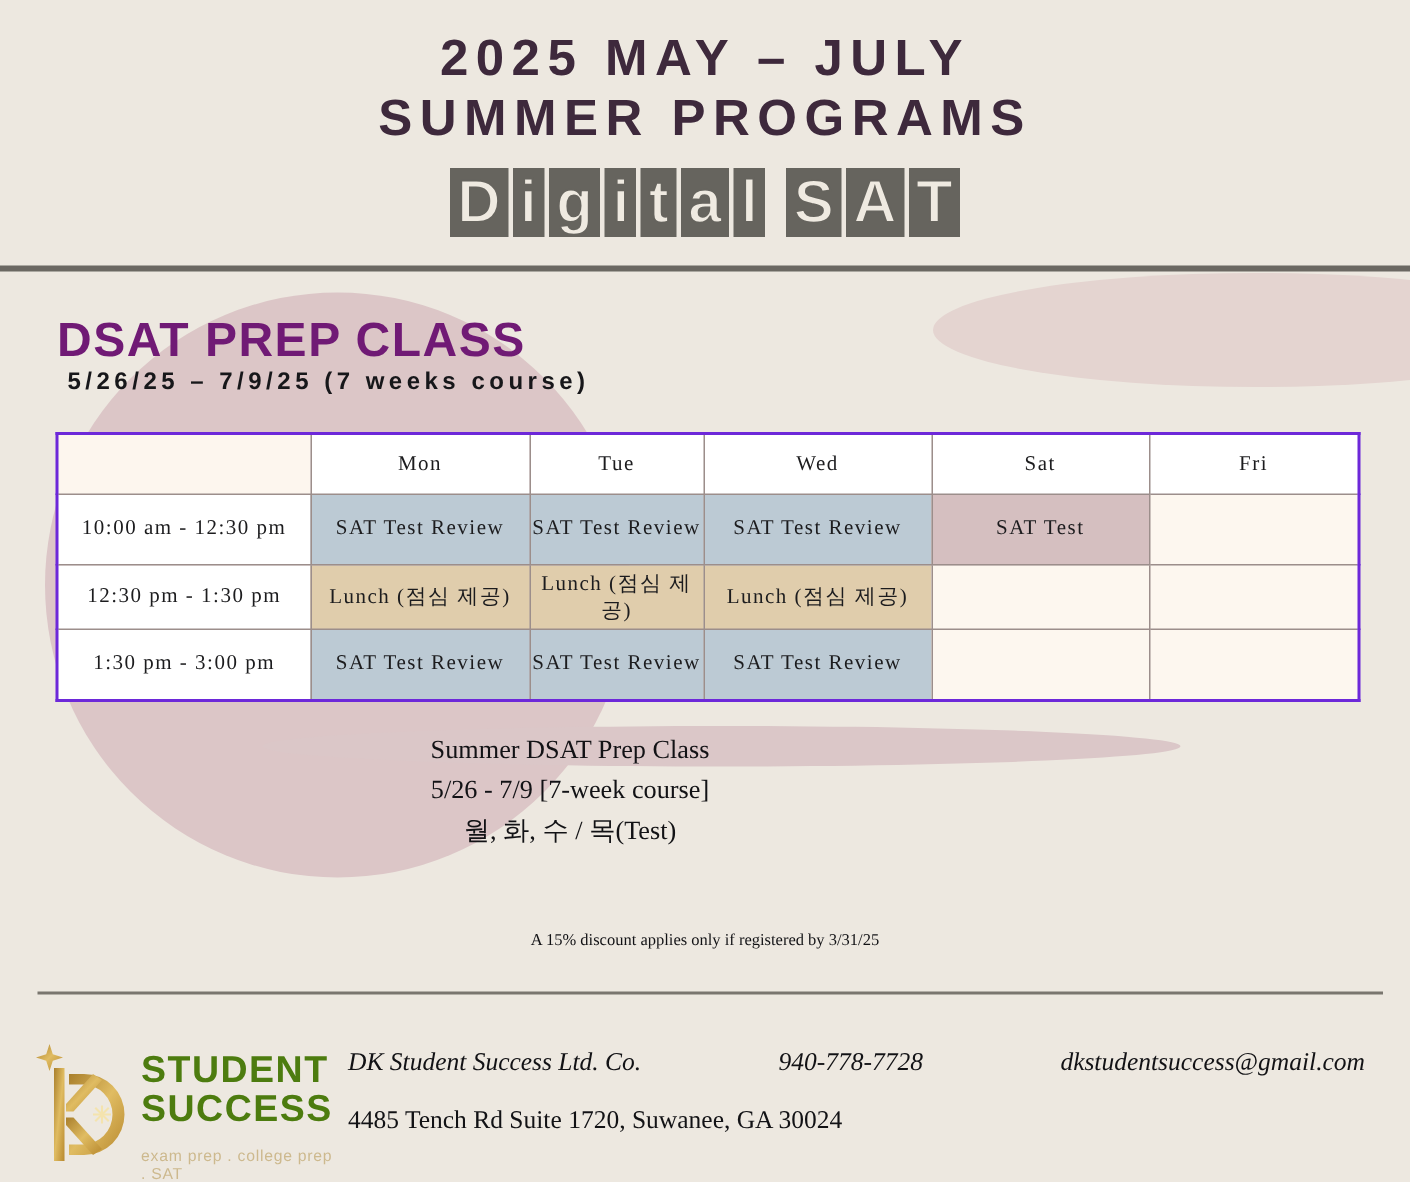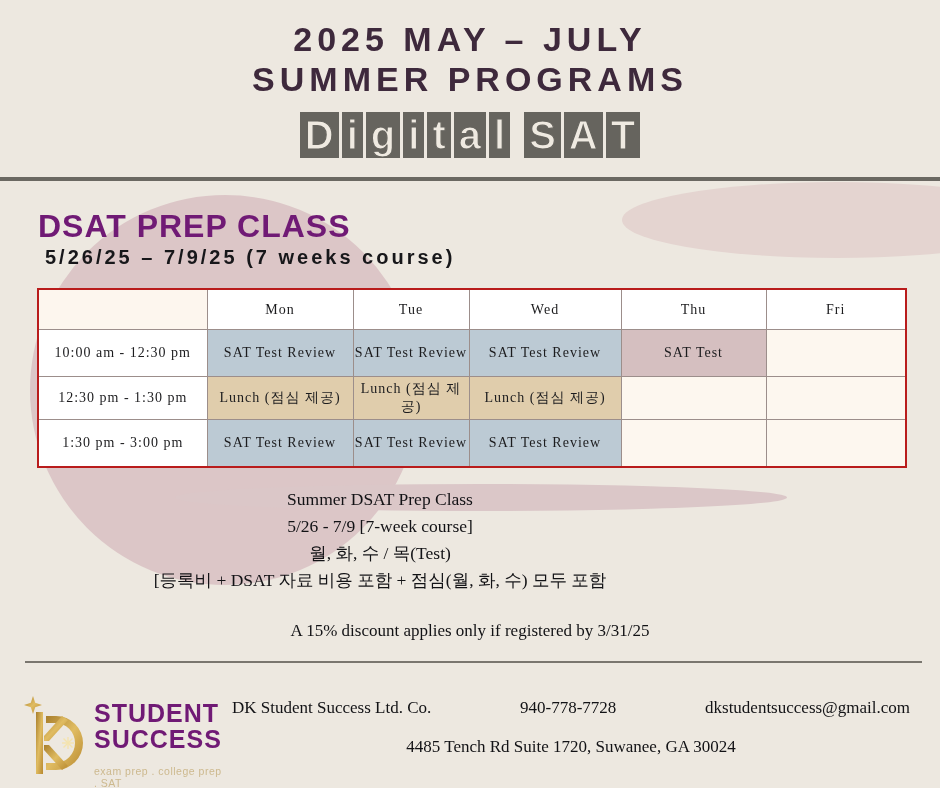--- a/index.html
+++ b/index.html
@@ -45,63 +45,63 @@
   .rule-bottom{
     position:absolute;left:25px;top:661px;width:897px;height:2px;background:#7A766F;z-index:3;
   }
   
   .prog-heading{
     position:absolute;left:38px;top:208px;
     font-weight:bold;font-size:32px;letter-spacing:1px;color:#701a75;z-index:2;
   }
   .prog-sub{
     position:absolute;left:45px;top:246px;
-    font-weight:bold;font-size:20px;letter-spacing:3px;color:#17171A;z-index:2;
+    font-weight:bold;font-size:16px;letter-spacing:3px;color:#17171A;z-index:2;
   }
   
   .sched{
     position:absolute;left:37px;top:288px;z-index:2;
     border-collapse:collapse;table-layout:fixed;width:868px;
     font-family:"Liberation Serif", serif;font-size:14px;letter-spacing:1px;color:#1C1C1E;
   }
   .sched td{
     border:1px solid #9C8E8B;text-align:center;vertical-align:middle;padding:0;
   }
-  .sched{border:2px solid #b91c1c;}
+  .sched{border:2px solid #6d28d9;}
   .sched tr.hdr td{height:39px;background:#FFFFFF;}
   .sched tr.hdr td.corner{background:#FDF6EE;}
   .sched tr.r1 td{height:46px;}
   .sched tr.r2 td{height:42px;}
   .sched tr.r3 td{height:46px;}
   .sched td.c-time{background:#FFFFFF;}
   .sched td.c-review{background:#BCCAD4;}
   .sched td.c-lunch{background:#E0CDAC;}
   .sched td.c-test{background:#D5BFC0;margin-left:24px;}
   .sched td.c-empty{background:#FDF7EF;}
   
   .details{
     position:absolute;left:0;top:486px;width:760px;text-align:center;z-index:2;
     font-family:"Liberation Serif", serif;font-size:17.5px;color:#121215;line-height:27px;
   }
   .discount{
     position:absolute;left:0;top:621px;width:940px;text-align:center;z-index:2;
-    font-family:"Liberation Serif", serif;font-size:17px;color:#121215;
+    font-family:"Liberation Serif", serif;font-size:11px;color:#121215;
   }
   
   .footer-logo{position:absolute;left:22px;top:692px;width:200px;height:88px;z-index:2;}
   .logo-mark{position:absolute;left:0;top:2px;}
   .logo-words{position:absolute;left:72px;top:8px;}
-  .logo-line{font-weight:bold;font-size:25px;letter-spacing:1px;color:#701a75;line-height:26px;}
+  .logo-line{font-weight:bold;font-size:25px;letter-spacing:1px;color:#4d7c0f;line-height:26px;}
   .logo-tag{font-size:10.5px;letter-spacing:0.5px;color:#CDB98E;margin-top:13px;}
   .footer-text{
     position:absolute;left:232px;top:698px;width:678px;z-index:2;
     font-family:"Liberation Serif", serif;font-size:17px;color:#121215;
   }
-  .footer-row1{display:flex;justify-content:space-between;align-items:baseline;}
-  .footer-row2{text-align:center;margin-top:19px;}
+  .footer-row1{display:flex;justify-content:space-between;align-items:baseline;font-style:italic;}
+  .footer-row2{text-align:left;margin-top:19px;}
 </style>
 </head>
 <body>
 
 <div class="canvas">
 
   <div class="blob-main"></div>
   <div class="blob-corner"></div>
   <div class="mid-ellipse"></div>
 
@@ -133,21 +133,21 @@
       <col style="width:152px">
         <col style="width:145px">
         <col style="width:140px">
     </colgroup>
     <tbody>
         <tr class="hdr">
       <td class="corner"></td>
       <td>Mon</td>
       <td>Tue</td>
       <td>Wed</td>
-      <td>Thu</td>
+      <td>Sat</td>
       <td>Fri</td>
     </tr>
     <tr class="r1">
       <td class="c-time">10:00 am - 12:30 pm</td>
       <td class="c-review">SAT Test Review</td>
       <td class="c-review">SAT Test Review</td>
       <td class="c-review">SAT Test Review</td>
       <td class="c-test">SAT Test</td>
       <td class="c-empty"></td>
     </tr>
@@ -167,21 +167,20 @@
       <td class="c-empty"></td>
       <td class="c-empty"></td>
     </tr>
   </tbody>
     </table>
 
   <div class="details">
     <div>Summer DSAT Prep Class</div>
     <div>5/26 - 7/9 [7-week course]</div>
     <div>월, 화, 수 / 목(Test)</div>
-    <div>[등록비 + DSAT 자료 비용 포함 + 점심(월, 화, 수) 모두 포함</div>
   </div>
   <div class="discount">A 15% discount applies only if registered by 3/31/25</div>
 
   <div class="rule-bottom"></div>
 
   <div class="footer-logo">
     <svg class="logo-mark" width="70" height="84" viewBox="0 0 70 84">
       <defs>
         <linearGradient id="gold" x1="0" y1="0" x2="1" y2="1">
           <stop offset="0" stop-color="#A97F2C"></stop>

